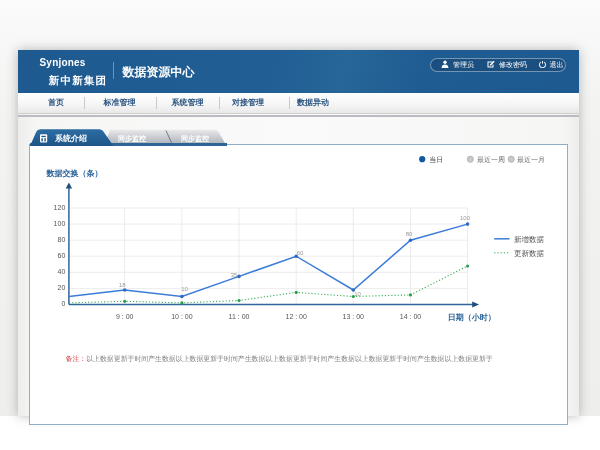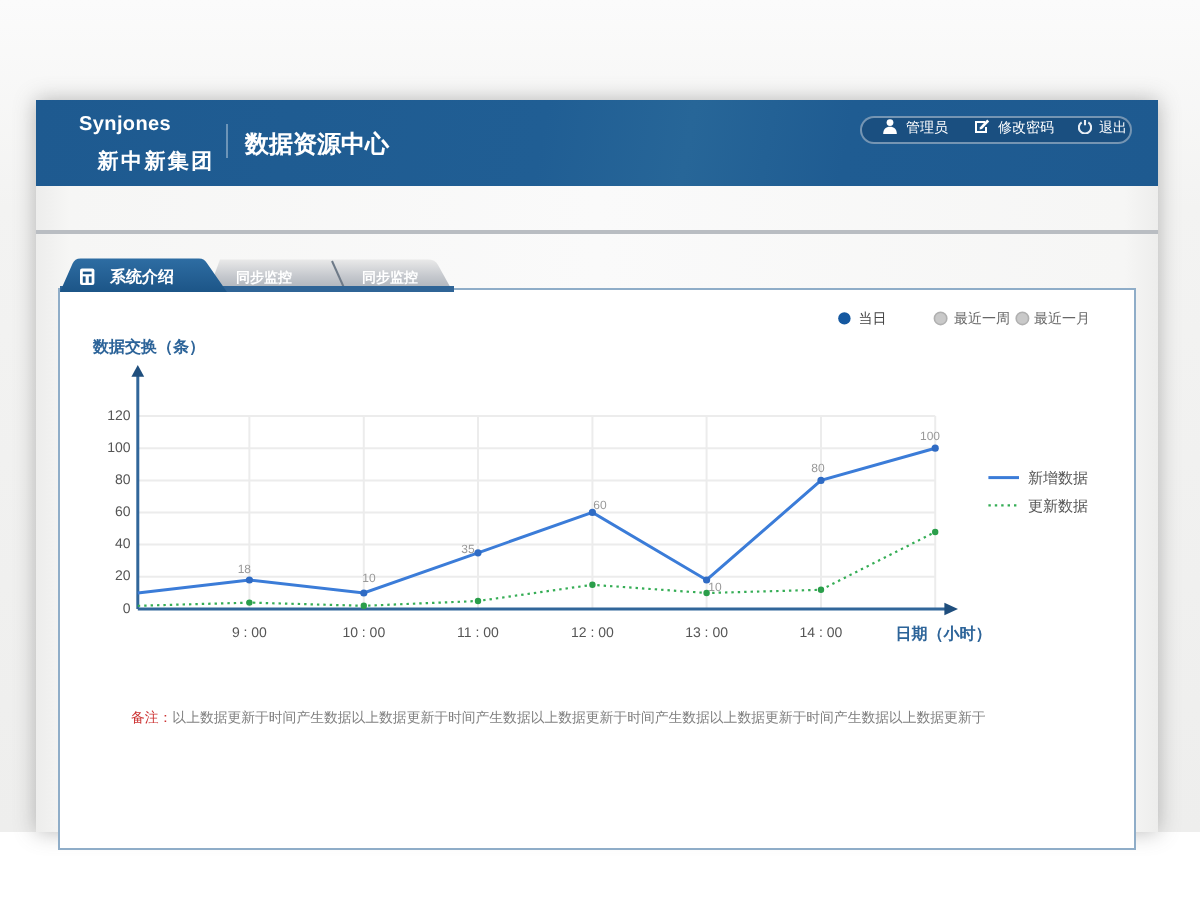--- a/index.html
+++ b/index.html
@@ -55,20 +55,31 @@
         </svg>
       <span style="margin-left:2px;">修改密码</span>
     </div>
     <div class="pitem" style="left:520.5px;">
       <svg width="7" height="7" viewBox="0 0 8 8">
           <path d="M2.1 1.3 A3.5 3.5 0 1 0 5.9 1.3" fill="none" stroke="#e8eef5" stroke-width="1.2"></path>
           <line x1="4" y1="0" x2="4" y2="3" stroke="#e8eef5" stroke-width="1.2"></line>
         </svg>
       <span style="margin-left:2px;">退出</span>
     </div>
+  </div>
+  <div class="nav">
+    <div class="nitem" style="left:38px;">首页</div>
+    <div class="nitem" style="left:101.5px;">标准管理</div>
+    <div class="nitem" style="left:169.5px;">系统管理</div>
+    <div class="nitem" style="left:230px;">对接管理</div>
+    <div class="nitem" style="left:295px;">数据异动</div>
+    <div class="ndiv" style="left:65.5px;"></div>
+    <div class="ndiv" style="left:138px;"></div>
+    <div class="ndiv" style="left:201px;"></div>
+    <div class="ndiv" style="left:270.5px;"></div>
   </div>
   <div class="navsh"></div>
 
   <div class="panel">
     <svg width="537" height="263" viewBox="0 0 537 263" style="position:absolute;left:1px;top:0;">
       <text x="15.5" y="31" font-size="8" font-weight="bold" fill="#2d6499">数据交换（条）</text>
       <circle cx="391.2" cy="14.2" r="3.1" fill="#1558a0"></circle>
       <text x="398.3" y="16.5" font-size="7" fill="#444">当日</text>
       <circle cx="439.3" cy="14.2" r="3.1" fill="#c9c9c9" stroke="#b0b0b0" stroke-width="0.8"></circle>
       <text x="446" y="16.5" font-size="7" fill="#666">最近一周</text>

